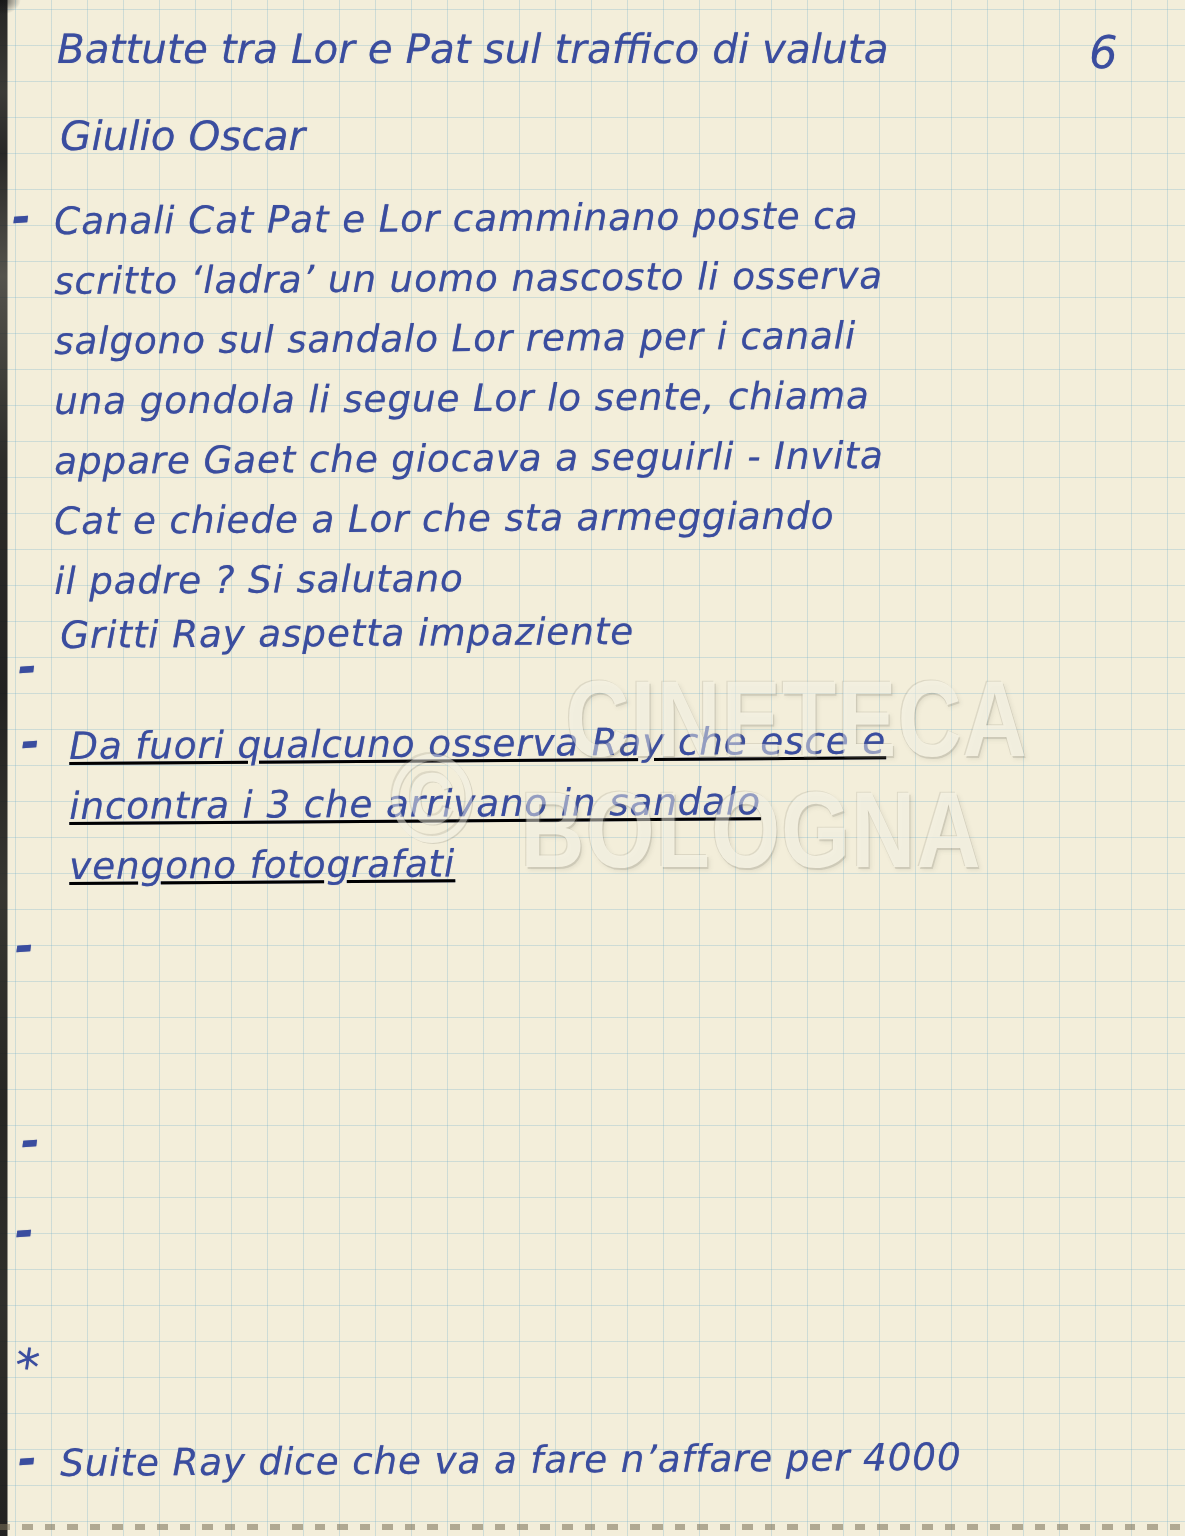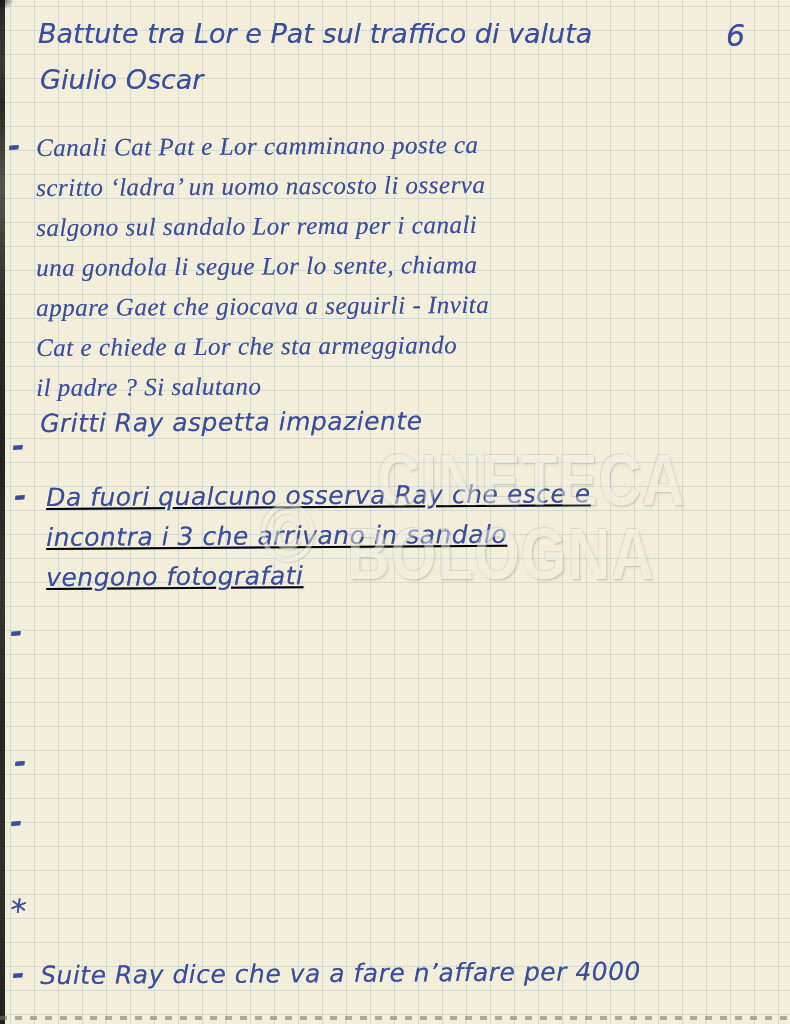--- a/index.html
+++ b/index.html
@@ -15,21 +15,21 @@
   }
   .ink{
     color:#3a4d9f;
     font-style:italic;
     text-shadow:0 0 0.5px rgba(44,60,140,0.55);
     white-space:nowrap;
   }
   .hand{font-size:25px;line-height:40px;letter-spacing:0.5px;}
   .title{position:absolute;left:38px;top:18px;font-size:27px;}
   .pagenum{position:absolute;left:726px;top:18px;font-size:30px;}
-  .author{position:absolute;left:40px;top:64px;font-size:27px;}
+  .author{position:absolute;left:40px;top:76px;font-size:27px;}
   .block{position:absolute;}
   .block .line{transform:rotate(-0.4deg);transform-origin:left top;}
   .dash{
     position:absolute;font-size:30px;font-weight:bold;
     transform:rotate(-4deg);
   }
   .margin-mark{position:absolute;left:10px;top:892px;font-size:32px;transform:rotate(8deg);}
   .watermark{
     position:absolute;left:255px;top:438px;width:420px;height:170px;
     pointer-events:none;opacity:0.5;
@@ -74,21 +74,21 @@
 </head>
 <body>
 
 <div class="page">
 
   <div class="ink title">Battute tra Lor e Pat sul traffico di valuta</div>
   <div class="ink pagenum">6</div>
   <div class="ink author">Giulio Oscar</div>
 
   <span class="ink dash" style="left:8px;top:128px;">-</span>
-  <div class="block" style="left:36px;top:128px;font-family:Liberation Serif, serif;">
+  <div class="block" style="left:36px;top:128px;">
     <div class="ink hand line">Canali  Cat  Pat  e Lor  camminano  poste ca</div>
     <div class="ink hand line">scritto ‘ladra’    un uomo  nascosto  li osserva</div>
     <div class="ink hand line">salgono  sul  sandalo  Lor  rema  per i canali</div>
     <div class="ink hand line">una gondola  li segue  Lor  lo sente, chiama</div>
     <div class="ink hand line">appare Gaet  che  giocava  a seguirli -  Invita</div>
     <div class="ink hand line">Cat  e chiede  a  Lor  che  sta  armeggiando</div>
     <div class="ink hand line">il padre ?   Si  salutano</div>
   </div>
 
   <span class="ink dash" style="left:12px;top:428px;">-</span>

